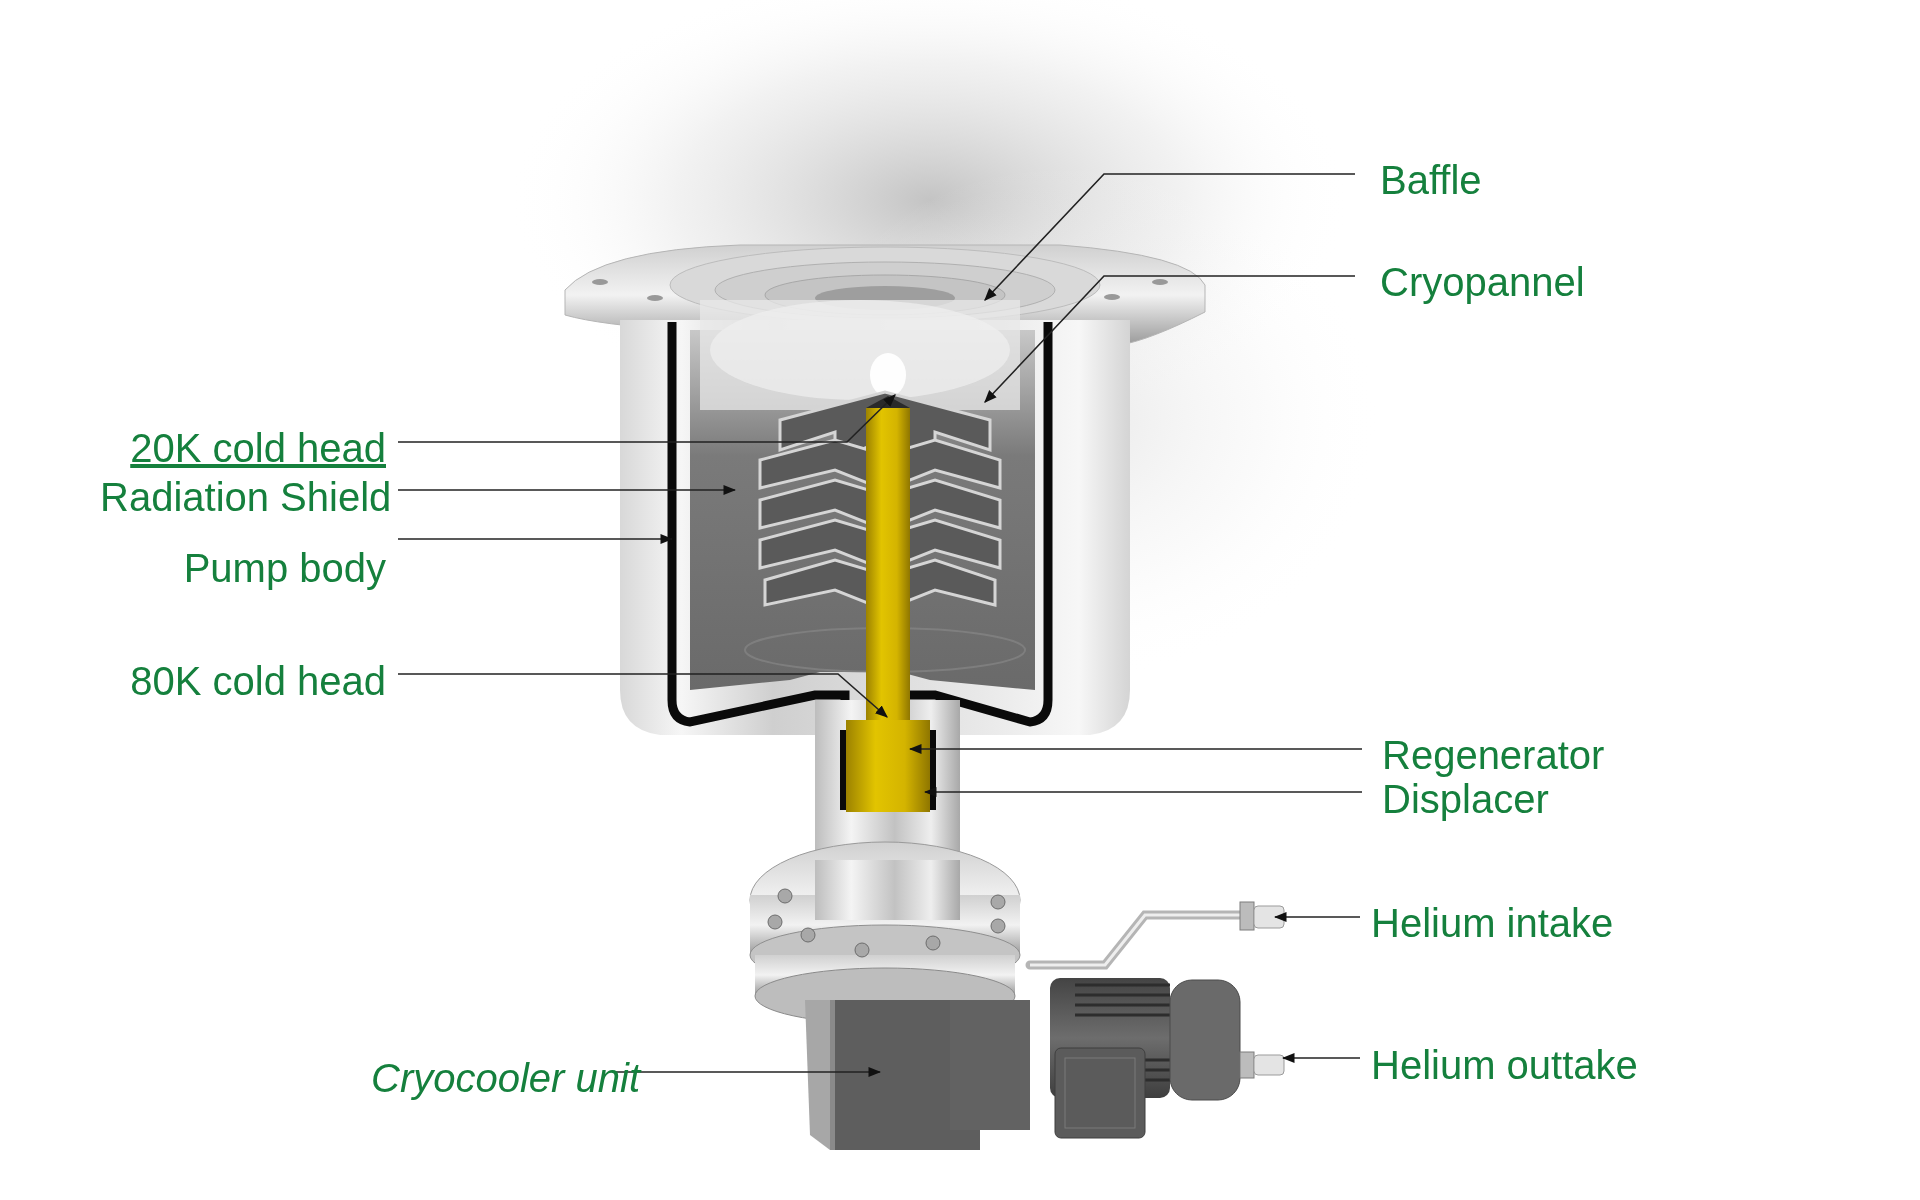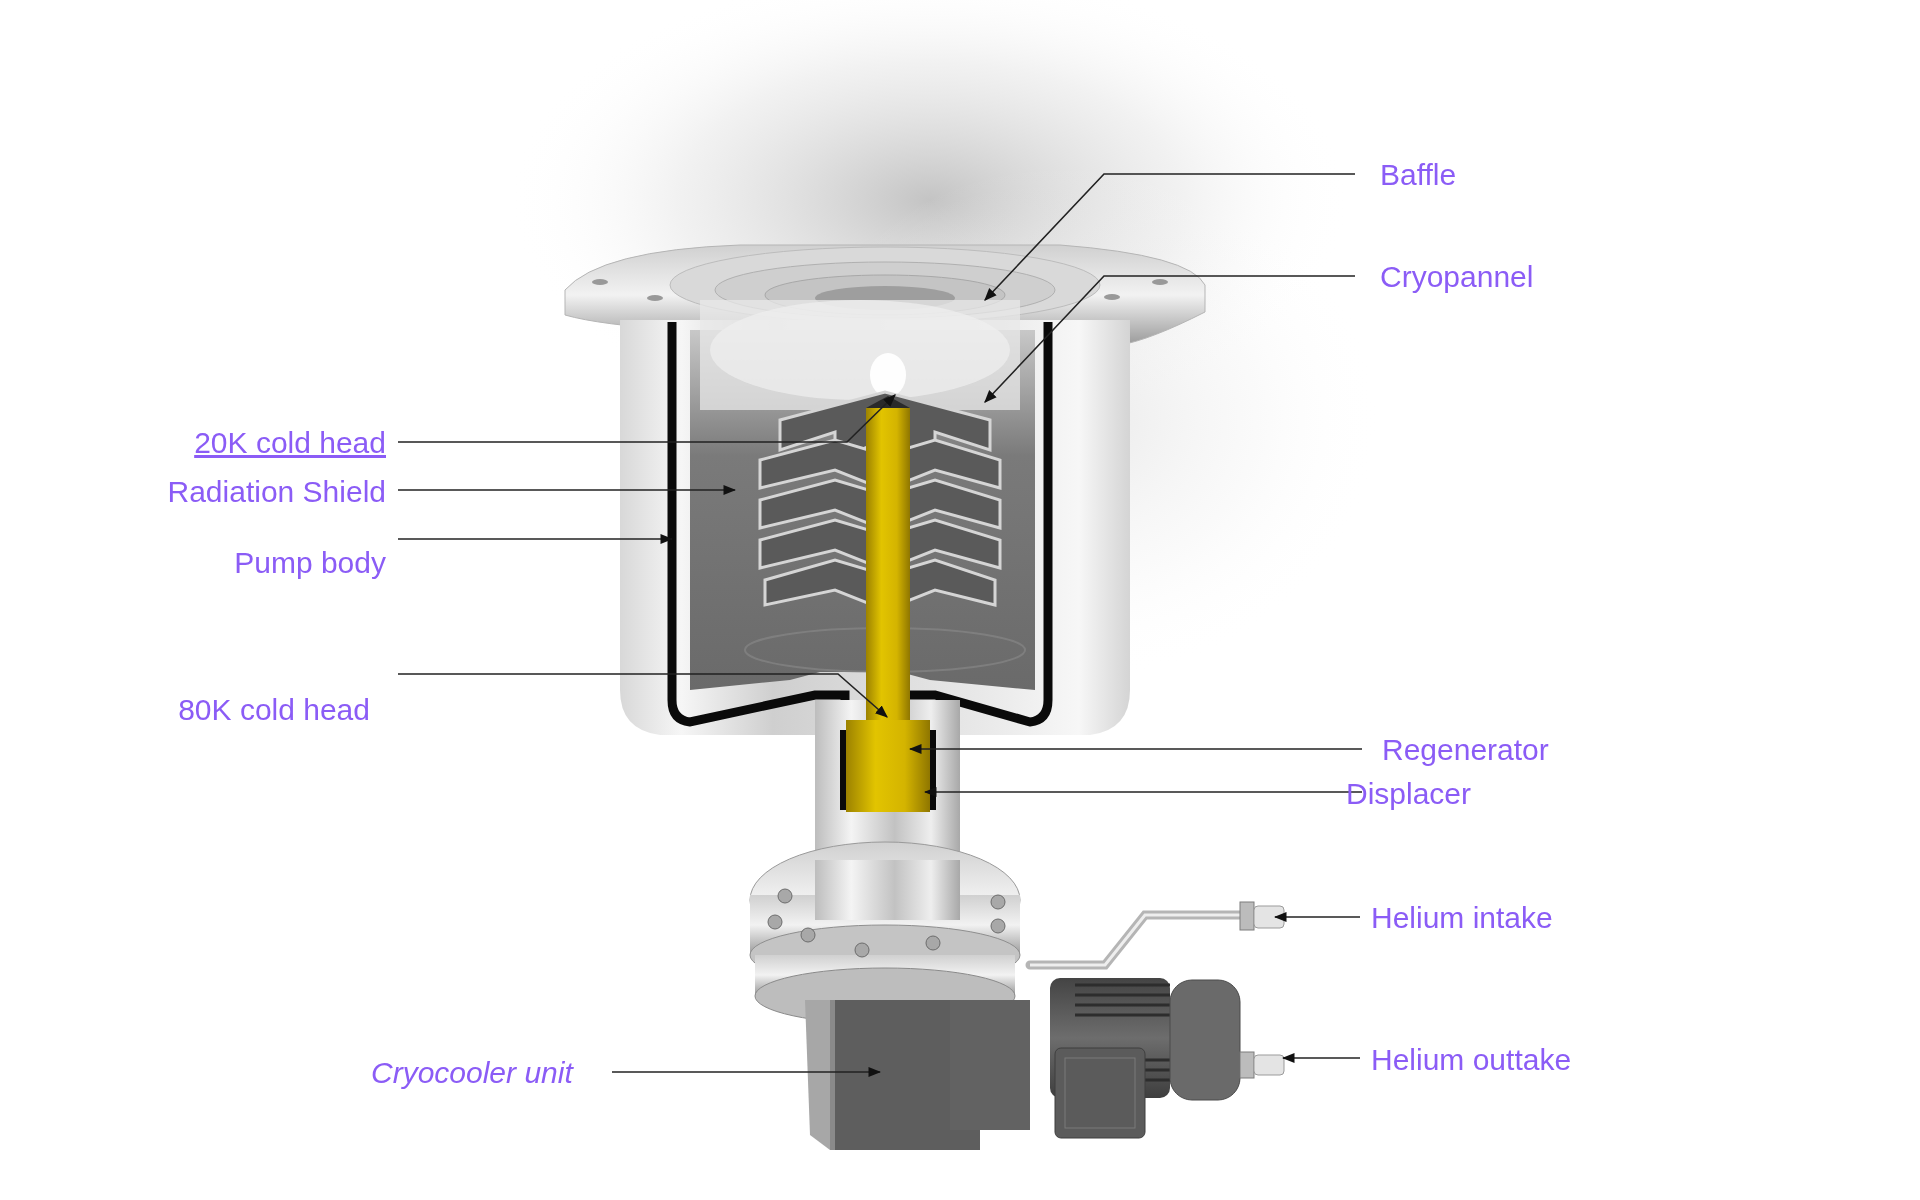--- a/index.html
+++ b/index.html
@@ -1,18 +1,18 @@
 <!DOCTYPE html>
 <html><head>
 <meta charset="utf-8">
 <style>
   html,body{margin:0;padding:0;background:#ffffff;}
   body{width:1920px;height:1200px;position:relative;overflow:hidden;font-family:"Liberation Sans",sans-serif;}
   #stage{position:absolute;left:0;top:0;width:1920px;height:1200px;}
-  .label{position:absolute;font-size:30px;color:#8b5cf6;line-height:1;white-space:nowrap;font-family:"Liberation Sans",sans-serif;}
+  .label{position:absolute;font-size:40px;color:#15803d;line-height:1;white-space:nowrap;font-family:"Liberation Sans",sans-serif;}
   .label.right{text-align:right;}
   svg{position:absolute;left:0;top:0;}
 </style>
 </head>
 <body>
 
 <div id="stage">
 
   <svg width="1920" height="1200" viewBox="0 0 1920 1200">
     <defs>
@@ -179,23 +179,23 @@
 
       <line x1="1360" y1="1058" x2="1283" y2="1058" marker-end="url(#arrow)"></line>
 
       <line x1="612" y1="1072" x2="880" y2="1072" marker-end="url(#arrow)"></line>
     </g>
   </svg>
 
   <div class="label" style="left:1380px;top:160px;">Baffle</div>
   <div class="label" style="left:1380px;top:262px;">Cryopannel</div>
   <div class="label" style="left:1382px;top:735px;">Regenerator</div>
-  <div class="label" style="left:1346px;top:779px;">Displacer</div>
+  <div class="label" style="left:1382px;top:779px;">Displacer</div>
   <div class="label" style="left:1371px;top:903px;">Helium intake</div>
   <div class="label" style="left:1371px;top:1045px;">Helium outtake</div>
 
   <div class="label right" style="left:100px;width:286px;top:428px;text-decoration:underline;">20K cold head</div>
   <div class="label right" style="left:100px;width:286px;top:477px;">Radiation Shield</div>
   <div class="label right" style="left:100px;width:286px;top:548px;">Pump body</div>
-  <div class="label right" style="left:84px;width:286px;top:661px;margin-top:34px;">80K cold head</div>
+  <div class="label right" style="left:100px;width:286px;top:661px;">80K cold head</div>
   <div class="label" style="left:371px;top:1058px;font-style:italic;">Cryocooler unit</div>
 
 </div>
 
 </body></html>

